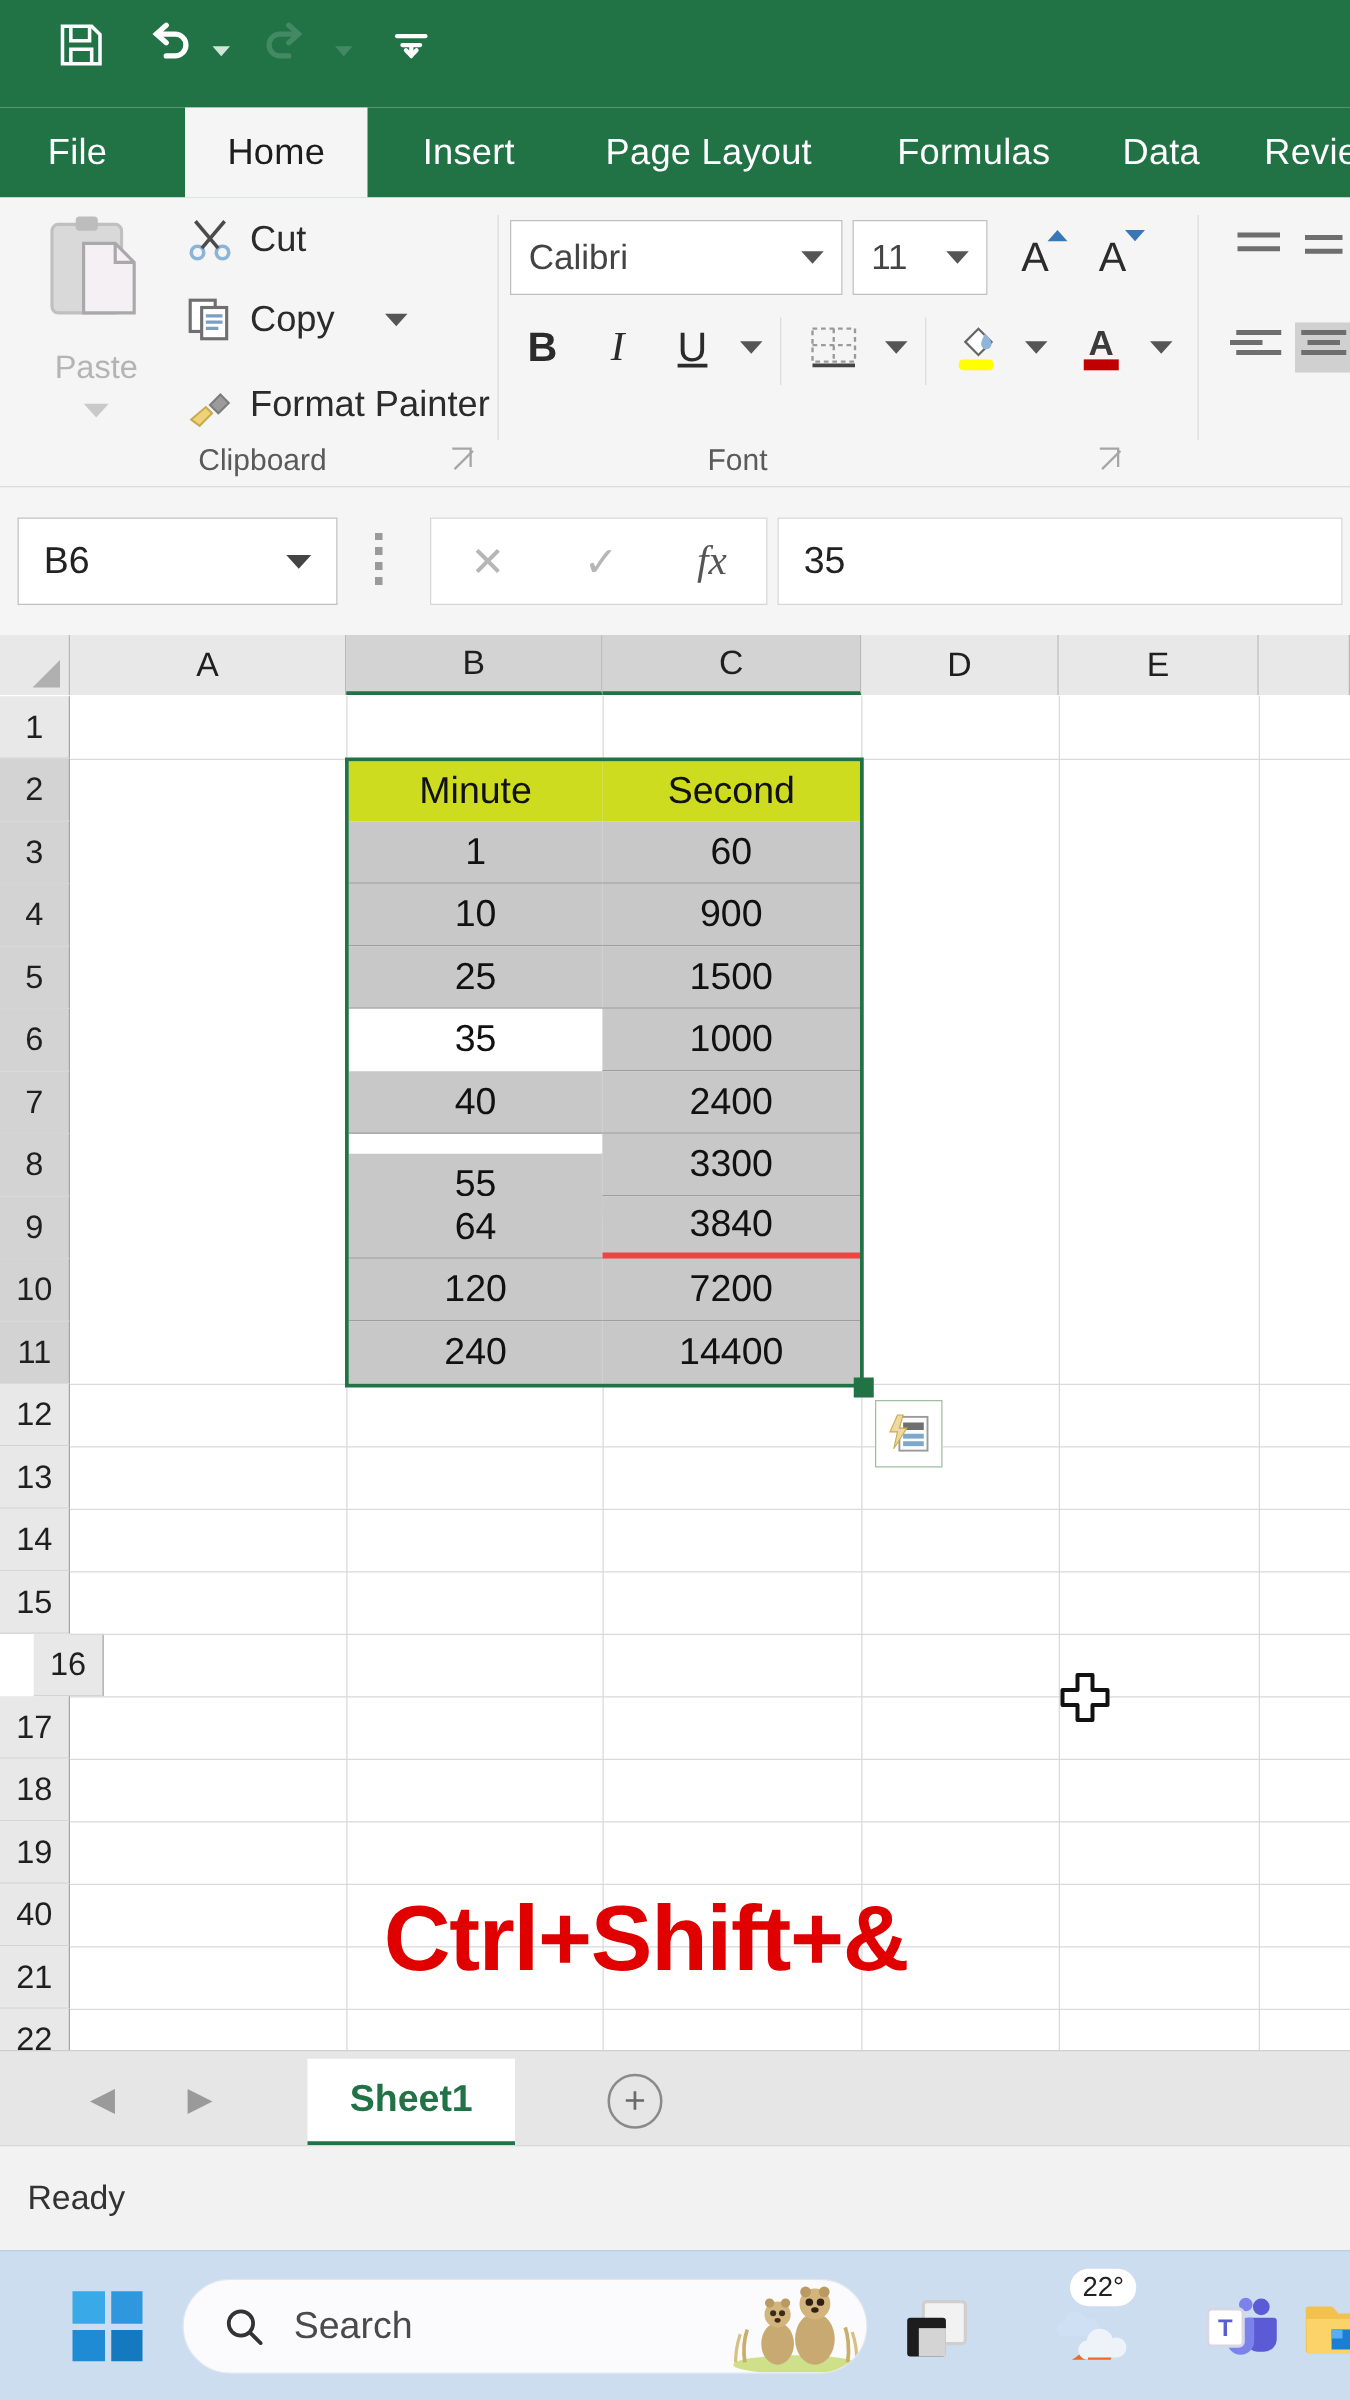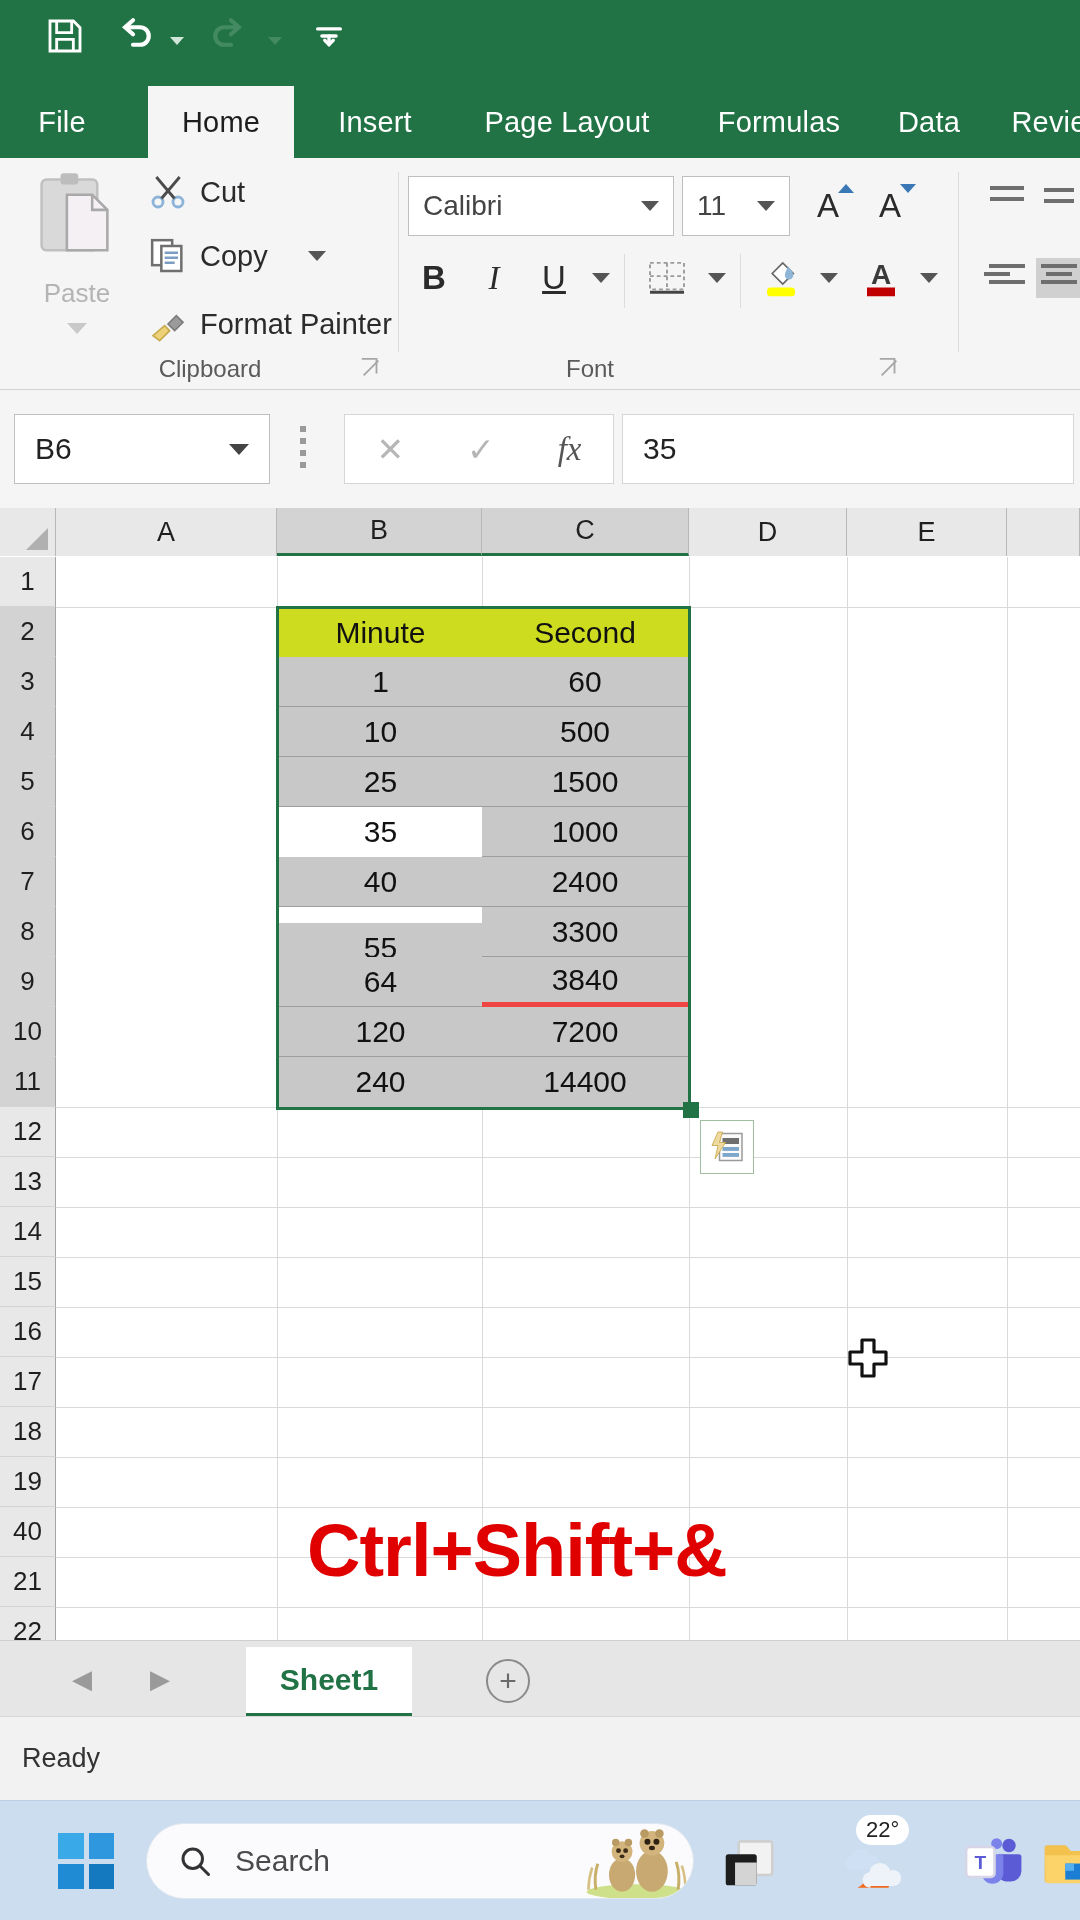--- a/index.html
+++ b/index.html
@@ -376,21 +376,21 @@
     <div class="rowhdr sel" style="top:299px;  height:50px;">6</div>
     <div class="rowhdr sel" style="top:349px;  height:50px;">7</div>
     <div class="rowhdr sel" style="top:399px;  height:50px;">8</div>
     <div class="rowhdr sel" style="top:449px;  height:50px;">9</div>
     <div class="rowhdr sel" style="top:499px;  height:50px;">10</div>
     <div class="rowhdr sel" style="top:549px;  height:50px;">11</div>
     <div class="rowhdr" style="top:599px;  height:50px;">12</div>
     <div class="rowhdr" style="top:649px;  height:50px;">13</div>
     <div class="rowhdr" style="top:699px;  height:50px;">14</div>
     <div class="rowhdr" style="top:749px;  height:50px;">15</div>
-    <div class="rowhdr" style="top:799px;  height:50px;">16</div>
+    <div class="rowhdr" style="top:799px;  height:50px;margin-left:27px;">16</div>
     <div class="rowhdr" style="top:849px;  height:50px;">17</div>
     <div class="rowhdr" style="top:899px;  height:50px;">18</div>
     <div class="rowhdr" style="top:949px;  height:50px;">19</div>
     <div class="rowhdr" style="top:999px;  height:50px;">40</div>
     <div class="rowhdr" style="top:1049px; height:50px;">21</div>
     <div class="rowhdr" style="top:1099px; height:50px;">22</div>
 
     <div class="gline-v" style="left:277px; top:49px; height:1083px;"></div>
     <div class="gline-v" style="left:482px; top:49px; height:1083px;"></div>
     <div class="gline-v" style="left:689px; top:49px; height:1083px;"></div>
@@ -416,21 +416,21 @@
     <div class="cell data" style="left:279px; top:199px; width:203px; height:50px; border-bottom:1px solid #9e9e9e;">10</div>
     <div class="cell data" style="left:279px; top:249px; width:203px; height:50px; border-bottom:1px solid #9e9e9e;text-align:center;">25</div>
     <div class="cell active" style="left:279px; top:299px; width:203px; height:50px;">35</div>
     <div class="cell data" style="left:279px; top:349px; width:203px; height:50px; border-bottom:1px solid #9e9e9e;">40</div>
     <div class="cell data" style="left:279px; top:399px; width:203px; height:50px; border-bottom:1px solid #9e9e9e;margin-top:16px;">55</div>
     <div class="cell data" style="left:279px; top:449px; width:203px; height:50px; border-bottom:1px solid #9e9e9e;">64</div>
     <div class="cell data" style="left:279px; top:499px; width:203px; height:50px; border-bottom:1px solid #9e9e9e;">120</div>
     <div class="cell data" style="left:279px; top:549px; width:203px; height:50px;">240</div>
 
     <div class="cell data" style="left:482px; top:149px; width:206px; height:50px; border-bottom:1px solid #9e9e9e;">60</div>
-    <div class="cell data" style="left:482px; top:199px; width:206px; height:50px; border-bottom:1px solid #9e9e9e;">500</div>
+    <div class="cell data" style="left:482px; top:199px; width:206px; height:50px; border-bottom:1px solid #9e9e9e;">900</div>
     <div class="cell data" style="left:482px; top:249px; width:206px; height:50px; border-bottom:1px solid #9e9e9e;">1500</div>
     <div class="cell data" style="left:482px; top:299px; width:206px; height:50px; border-bottom:1px solid #9e9e9e;">1000</div>
     <div class="cell data" style="left:482px; top:349px; width:206px; height:50px; border-bottom:1px solid #9e9e9e;">2400</div>
     <div class="cell data" style="left:482px; top:399px; width:206px; height:50px; border-bottom:1px solid #9e9e9e;">3300</div>
     <div class="cell data" style="left:482px; top:449px; width:206px; height:50px; border-bottom:5px solid #ef4444;">3840</div>
     <div class="cell data" style="left:482px; top:499px; width:206px; height:50px; border-bottom:1px solid #9e9e9e;">7200</div>
     <div class="cell data" style="left:482px; top:549px; width:206px; height:50px;">14400</div>
 
     <div class="selrect" style="left:276px; top:98px; width:415px; height:504px;"></div>
     <div class="fillhandle" style="left:683px; top:594px;"></div>

